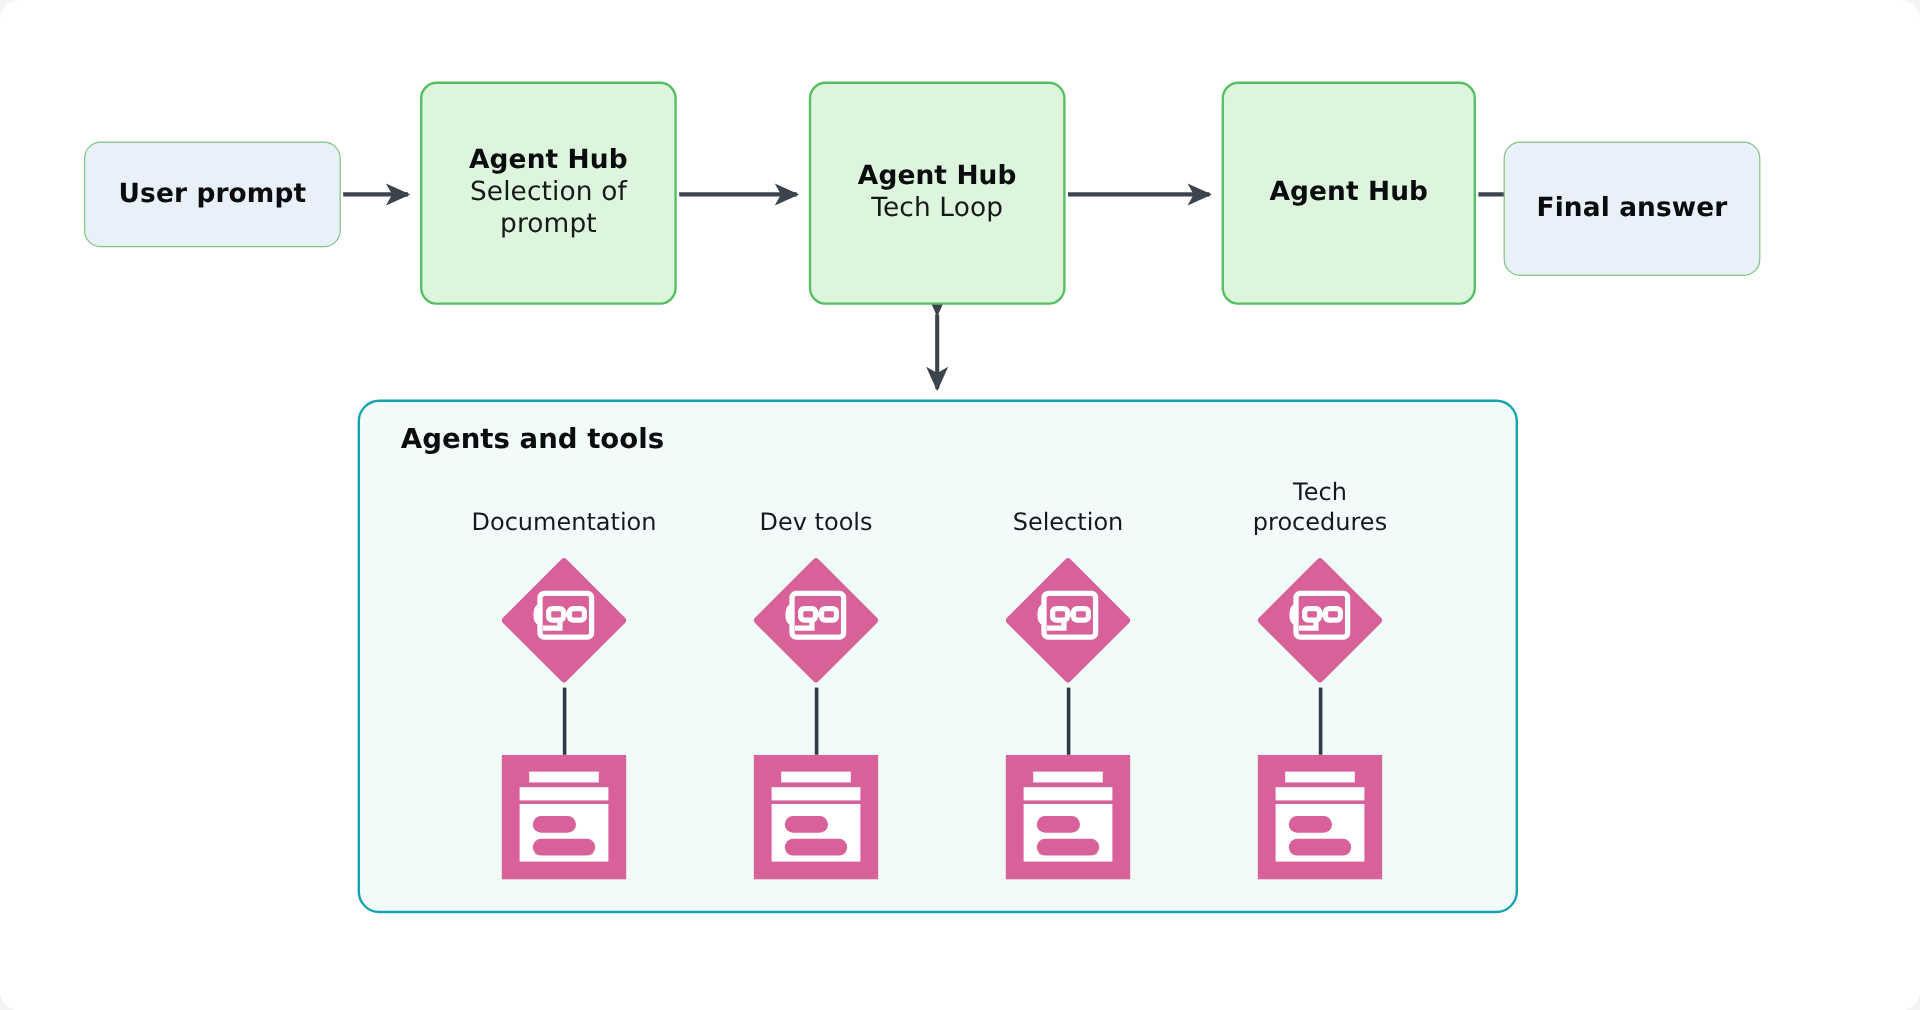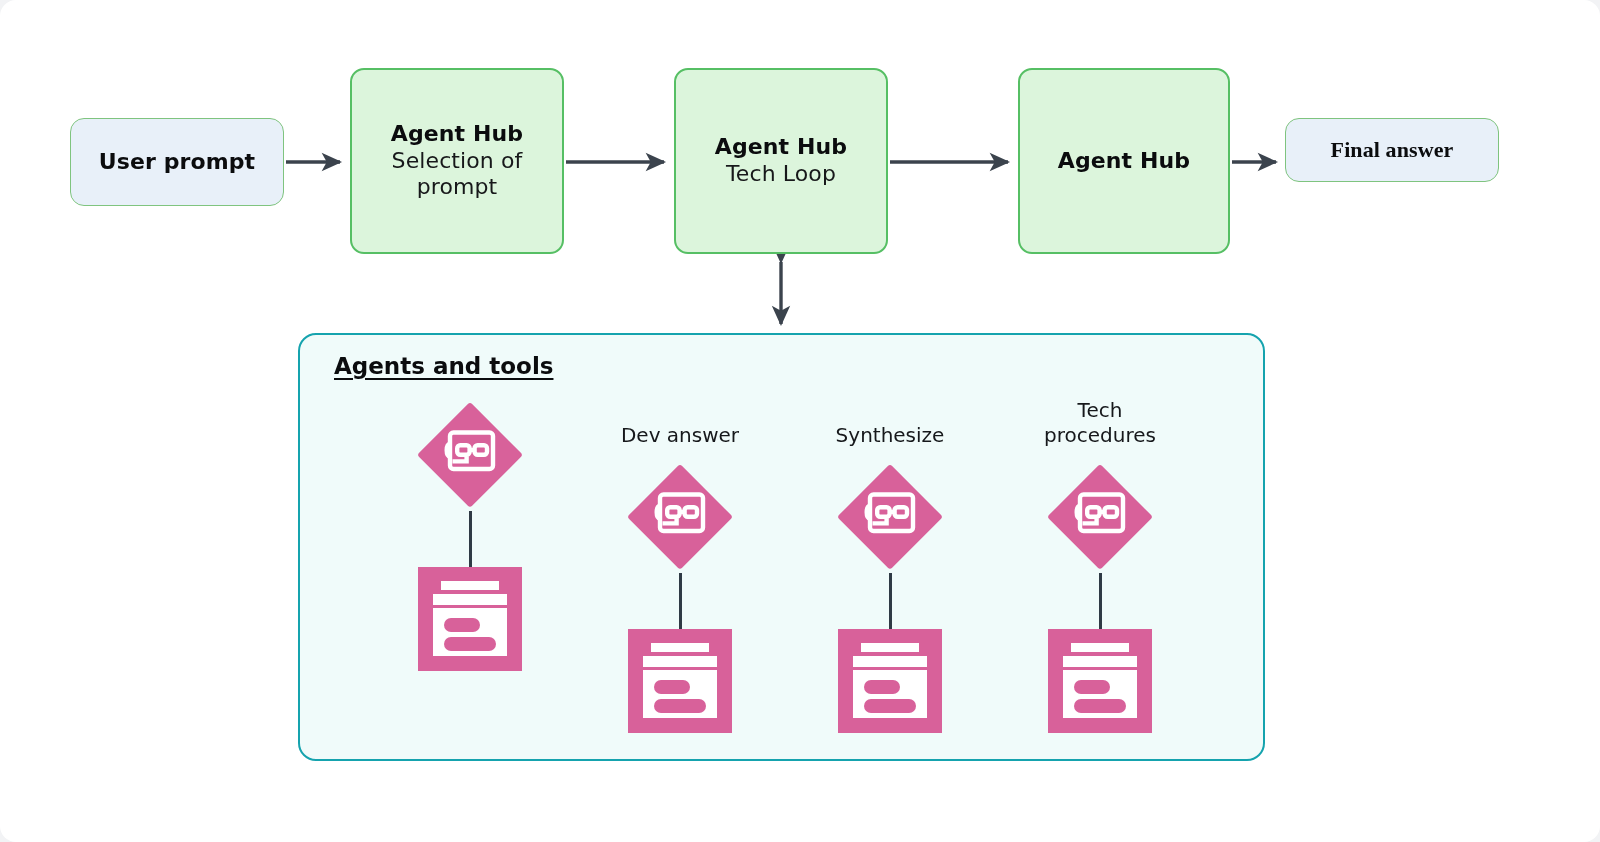--- a/index.html
+++ b/index.html
@@ -59,21 +59,21 @@
     background: #dcf5dc;
     border: 2.4px solid #56bf64;
     border-radius: 14px;
   }
 
   
   #node-user-prompt   { left: 70px;   top: 118px; width: 214px; height: 88px; }
   #node-selection     { left: 350px;  top: 68px;  width: 214px; height: 186px; }
   #node-react         { left: 674px;  top: 68px;  width: 214px; height: 186px; }
   #node-synthesize    { left: 1018px; top: 68px;  width: 212px; height: 186px; }
-  #node-final-answer  { left: 1285px; top: 118px; width: 214px; height: 64px; font-family: Liberation Serif, serif; }
+  #node-final-answer  { left: 1253px; top: 118px; width: 214px; height: 112px; }
 
   
   #wires {
     position: absolute;
     left: 0; top: 0;
     width: 1600px; height: 842px;
     pointer-events: none;
   }
 
   
@@ -89,21 +89,20 @@
     border-radius: 18px;
   }
   #agents-title {
     position: absolute;
     left: 34px;
     top: 18px;
     font-family: "DejaVu Sans", sans-serif;
     font-weight: bold;
     font-size: 23px;
     color: #0b0c0e;
-    text-decoration: underline;
     text-underline-offset: 4px;
   }
 
   #agent-columns {
     position: absolute;
     left: 70px;
     top: 52px;
     width: 830px;
     height: 360px;
     display: flex;
@@ -195,20 +194,21 @@
   <div class="node node-terminal" id="node-final-answer">
     <div class="title nowrap">Final answer</div>
   </div>
 
   <div id="agents-container">
     <div id="agents-title">Agents and tools</div>
 
     <div id="agent-columns">
 
       <div class="agent-col">
+        <div class="agent-label">Documentation</div>
         <div class="agent-diamond-wrap">
           <svg viewBox="0 0 112 112" width="112" height="112">
             <rect x="56" y="3" width="74.9" height="74.9" rx="3" transform="rotate(45 56 3)" fill="#d8619a"></rect>
             <g fill="none" stroke="#ffffff" stroke-width="4.4">
               <rect x="36" y="33.5" width="43" height="36.5" rx="3.5"></rect>
               <rect x="43.2" y="46.2" width="12.4" height="9.6" rx="3"></rect>
               <rect x="60.6" y="46.2" width="12.4" height="9.6" rx="3"></rect>
               <line x1="55.6" y1="51" x2="60.6" y2="51"></line>
               <path d="M36,44.6 C31.6,45.4 31.6,57 36,57.8"></path>
               <path d="M38.5,62.4 L52.6,62.4 L52.6,57.6"></path>
@@ -222,21 +222,21 @@
             <rect x="23" y="14" width="58" height="9" fill="#ffffff"></rect>
             <rect x="15" y="27" width="74" height="11" fill="#ffffff"></rect>
             <rect x="15" y="41" width="74" height="48" fill="#ffffff"></rect>
             <rect x="26" y="51" width="36" height="14" rx="7" fill="#d8619a"></rect>
             <rect x="26" y="70" width="52" height="14" rx="7" fill="#d8619a"></rect>
           </svg>
         </div>
       </div>
 
       <div class="agent-col">
-        <div class="agent-label">Dev answer</div>
+        <div class="agent-label">Dev tools</div>
         <div class="agent-diamond-wrap">
           <svg viewBox="0 0 112 112" width="112" height="112">
             <rect x="56" y="3" width="74.9" height="74.9" rx="3" transform="rotate(45 56 3)" fill="#d8619a"></rect>
             <g fill="none" stroke="#ffffff" stroke-width="4.4">
               <rect x="36" y="33.5" width="43" height="36.5" rx="3.5"></rect>
               <rect x="43.2" y="46.2" width="12.4" height="9.6" rx="3"></rect>
               <rect x="60.6" y="46.2" width="12.4" height="9.6" rx="3"></rect>
               <line x1="55.6" y1="51" x2="60.6" y2="51"></line>
               <path d="M36,44.6 C31.6,45.4 31.6,57 36,57.8"></path>
               <path d="M38.5,62.4 L52.6,62.4 L52.6,57.6"></path>
@@ -250,21 +250,21 @@
             <rect x="23" y="14" width="58" height="9" fill="#ffffff"></rect>
             <rect x="15" y="27" width="74" height="11" fill="#ffffff"></rect>
             <rect x="15" y="41" width="74" height="48" fill="#ffffff"></rect>
             <rect x="26" y="51" width="36" height="14" rx="7" fill="#d8619a"></rect>
             <rect x="26" y="70" width="52" height="14" rx="7" fill="#d8619a"></rect>
           </svg>
         </div>
       </div>
 
       <div class="agent-col">
-        <div class="agent-label">Synthesize</div>
+        <div class="agent-label">Selection</div>
         <div class="agent-diamond-wrap">
           <svg viewBox="0 0 112 112" width="112" height="112">
             <rect x="56" y="3" width="74.9" height="74.9" rx="3" transform="rotate(45 56 3)" fill="#d8619a"></rect>
             <g fill="none" stroke="#ffffff" stroke-width="4.4">
               <rect x="36" y="33.5" width="43" height="36.5" rx="3.5"></rect>
               <rect x="43.2" y="46.2" width="12.4" height="9.6" rx="3"></rect>
               <rect x="60.6" y="46.2" width="12.4" height="9.6" rx="3"></rect>
               <line x1="55.6" y1="51" x2="60.6" y2="51"></line>
               <path d="M36,44.6 C31.6,45.4 31.6,57 36,57.8"></path>
               <path d="M38.5,62.4 L52.6,62.4 L52.6,57.6"></path>

